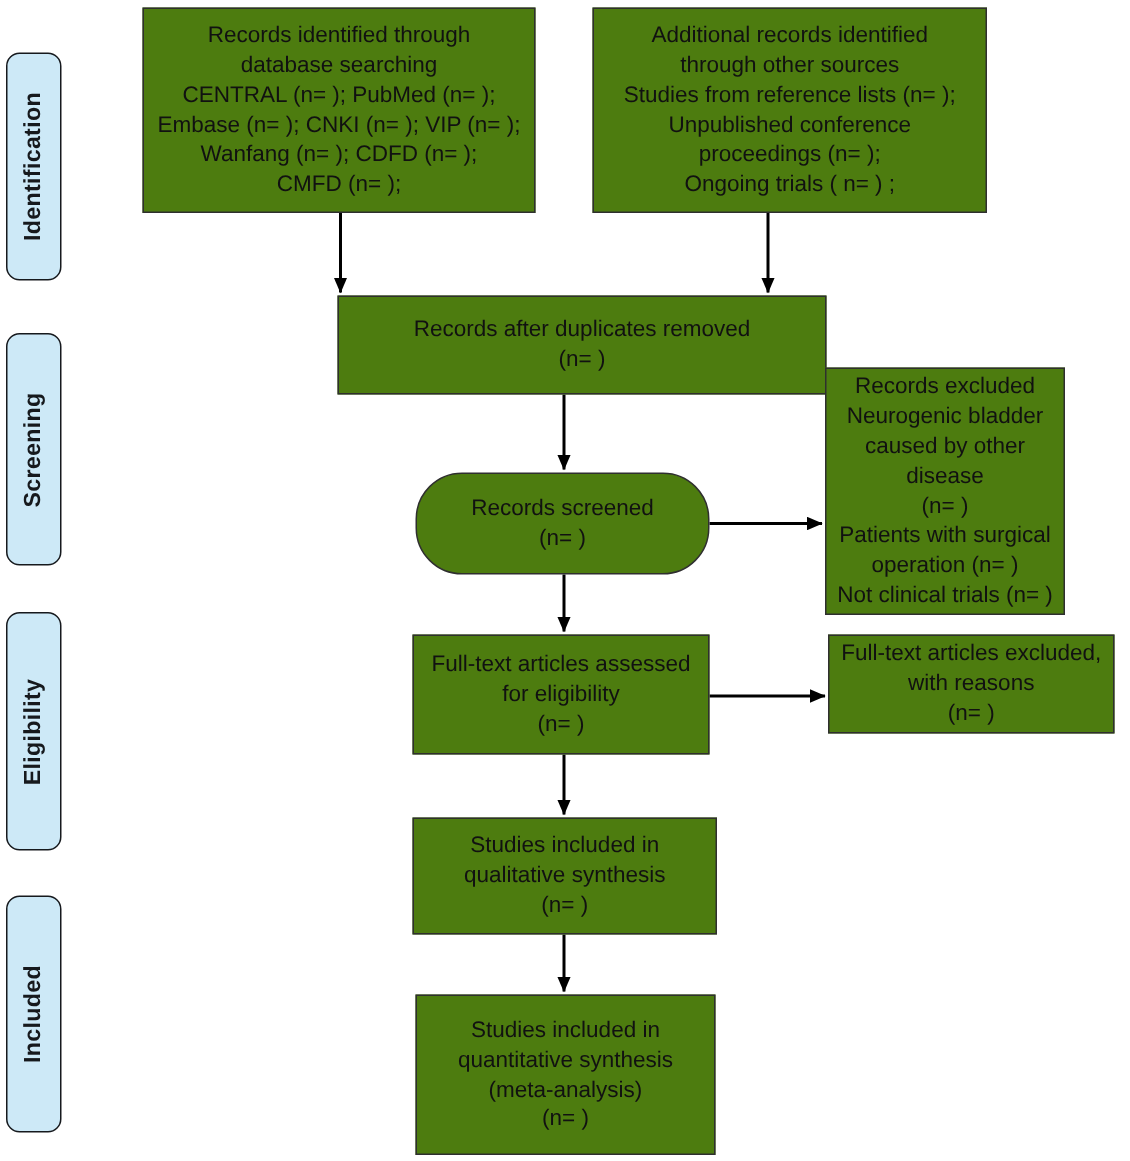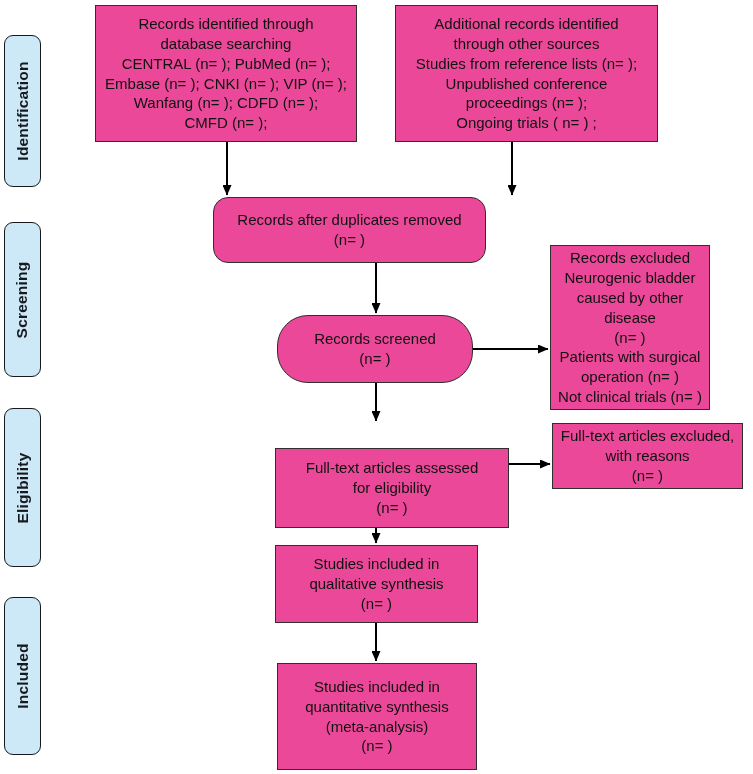--- a/index.html
+++ b/index.html
@@ -11,21 +11,21 @@
   #canvas {
     position: relative;
     width: 753px;
     height: 774px;
     background: #ffffff;
     overflow: hidden;
   }
   .node {
     position: absolute;
     box-sizing: border-box;
-    background: #ec4899;
+    background: #4d7c0f;
     border: 1.6px solid #2f2f2f;
     display: flex;
     align-items: center;
     justify-content: center;
     text-align: center;
     white-space: pre-line;
     font-size: 15px;
     line-height: 1.33;
     color: #111111;
     padding: 3px 1px;
@@ -54,24 +54,24 @@
   }
   #arrow-layer {
     position: absolute;
     left: 0;
     top: 0;
     z-index: 1;
   }
   
   #n-records-identified { left: 95px;  top: 5px;   width: 262px; height: 137px; }
   #n-additional-records { left: 395px; top: 5px;   width: 263px; height: 137px; }
-  #n-duplicates-removed { left: 213px; top: 197px; width: 273px; height: 66px; border-radius: 15px;  }
+  #n-duplicates-removed { left: 225px; top: 197px; width: 326px; height: 66px;  }
   #n-records-screened   { left: 277px; top: 315px; width: 196px; height: 68px; border-radius: 31px;  }
   #n-records-excluded   { left: 550px; top: 245px; width: 160px; height: 165px; }
-  #n-fulltext-assessed  { left: 275px; top: 423px; width: 234px; height: 80px; margin-top: 25px;  }
+  #n-fulltext-assessed  { left: 275px; top: 423px; width: 198px; height: 80px;  }
   #n-fulltext-excluded  { left: 552px; top: 423px; width: 191px; height: 66px;  }
   #n-qualitative        { left: 275px; top: 545px; width: 203px; height: 78px;  }
   #n-quantitative       { left: 277px; top: 663px; width: 200px; height: 107px; }
   
   #s-identification { top: 35px;  height: 152px; }
   #s-screening      { top: 222px; height: 155px; }
   #s-eligibility    { top: 408px; height: 159px; }
   #s-included       { top: 597px; height: 158px; }
 </style>
 </head>

